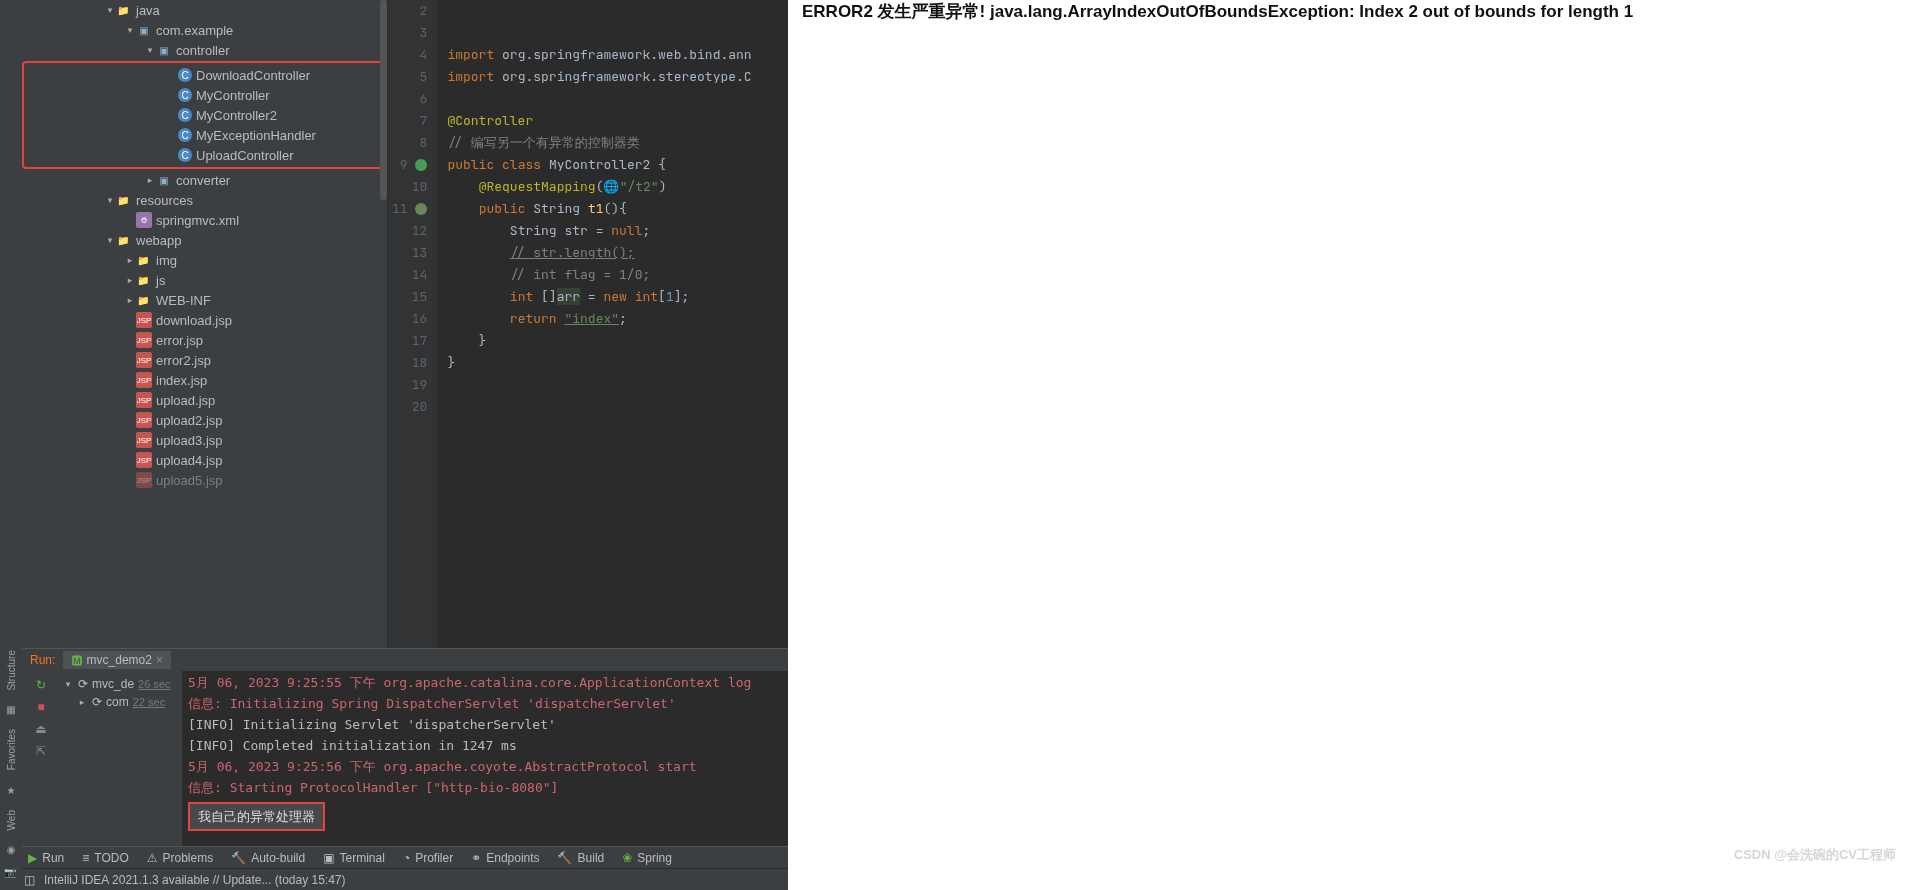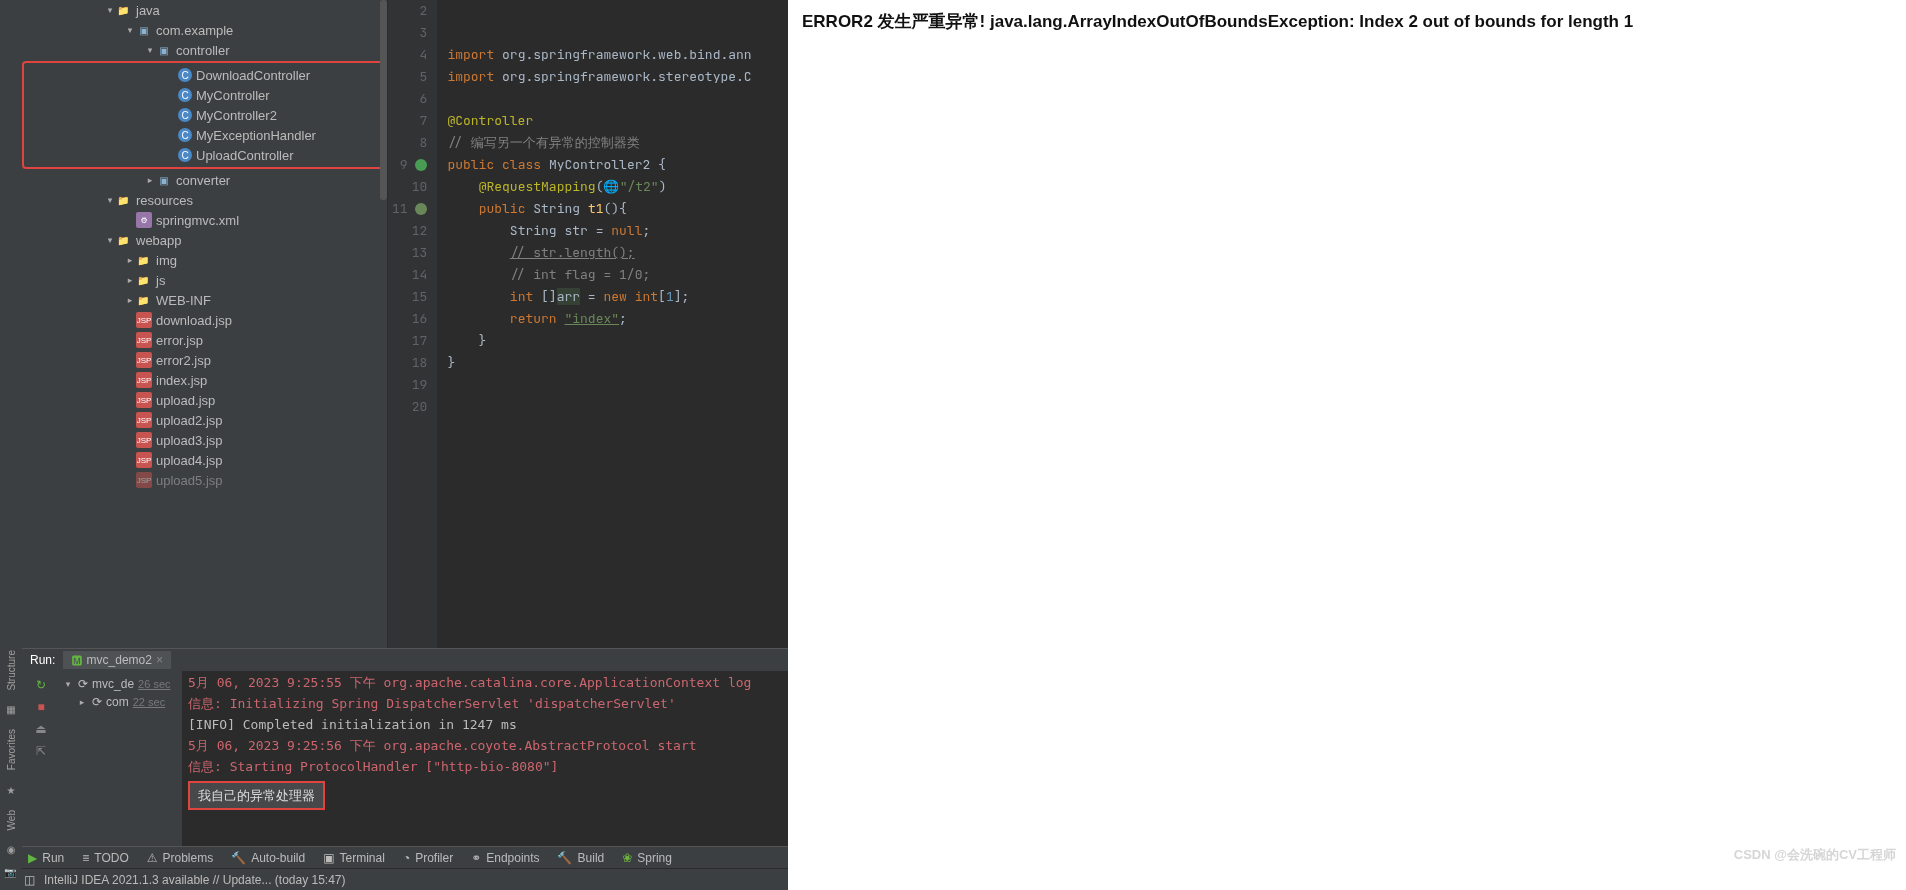--- a/index.html
+++ b/index.html
@@ -1,18 +1,18 @@
 <!DOCTYPE html>
 <html><head>
 <meta charset="utf-8">
 <style>
 * { margin: 0; padding: 0; box-sizing: border-box; }
 body { font-family: "Segoe UI", "Microsoft YaHei", sans-serif; background: #fff; width: 1906px; height: 890px; display: flex; overflow: hidden; }
 .ide-pane { width: 788px; height: 890px; background: #2b2b2b; color: #bbb; display: flex; flex-direction: column; font-size: 13px; position: relative; }
-.browser-pane { flex: 1; background: #fff; padding: 10px 14px; font-size: 17px; font-weight: bold; color: #111; overflow-wrap: break-word; }
+.browser-pane { flex: 1; background: #fff; padding: 0 14px; font-size: 17px; font-weight: bold; color: #111; overflow-wrap: break-word; }
 
 
 .vrail { position: absolute; left: 0; top: 0; bottom: 0; width: 22px; background: #3c3f41; display: flex; flex-direction: column; align-items: center; color: #a0a0a0; font-size: 10px; }
 .vrail .tab { writing-mode: vertical-rl; transform: rotate(180deg); padding: 8px 2px; cursor: pointer; }
 .vrail .icon { padding: 6px 0; }
 
 
 .ide-body { display: flex; flex: 1; margin-left: 22px; min-height: 0; }
 .project-tree { width: 366px; background: #3c3f41; overflow: hidden; border-right: 1px solid #2b2b2b; position: relative; }
 .tree-scroll { position: absolute; right: 0; top: 0; width: 7px; height: 200px; background: #555; border-radius: 3px; }
@@ -36,21 +36,21 @@
 .cmt { color: #808080; }
 .ann { color: #bbb529; }
 .num { color: #6897bb; }
 .pkg { color: #a9b7c6; }
 .id-u { text-decoration: underline; text-align: center; }
 .fn { color: #ffc66d; }
 
 
 .run-panel { height: 198px; background: #2b2b2b; border-top: 1px solid #555; margin-left: 22px; display: flex; flex-direction: column; }
 .run-tabbar { height: 22px; background: #3c3f41; display: flex; align-items: center; font-size: 12px; }
-.run-tabbar .lbl { padding: 0 8px; color: #ffffff; }
+.run-tabbar .lbl { padding: 0 8px; color: #f97316; }
 .run-tab { background: #4e5254; padding: 2px 8px; display: flex; align-items: center; gap: 4px; }
 .run-body { flex: 1; display: flex; }
 .run-gutter { width: 38px; background: #3c3f41; display: flex; flex-direction: column; align-items: center; gap: 6px; padding-top: 6px; }
 .run-gutter .btn { width: 16px; height: 16px; display: flex; align-items: center; justify-content: center; cursor: pointer; font-size: 12px; }
 .run-tree { width: 122px; background: #3c3f41; font-size: 12px; padding: 4px 2px; }
 .run-tree .row { display: flex; align-items: center; gap: 4px; color: #bbb; height: 18px; }
 .run-tree .time { color: #787878; font-size: 11px; text-decoration: underline; }
 .console { flex: 1; background: #2b2b2b; font-family: Consolas, monospace; font-size: 13px; line-height: 21px; padding: 1px 6px; color: #bbb; position: relative; overflow: hidden; }
 .console .err { color: #cc666e; }
 .console .box { display: inline-block; border: 2px solid #e0443e; background: #46484a; color: #ddd; padding: 2px 8px; margin-top: 4px; }
@@ -263,20 +263,21 @@
         <div class="row" style="padding-left:14px">
             <span class="chev">▸</span>
             <span>⟳</span>
             <span>com</span>
             <span class="time">22 sec</span>
           </div>
       </div>
       <div class="console">
         <div class="err">5月 06, 2023 9:25:55 下午 org.apache.catalina.core.ApplicationContext log</div>
         <div class="err">信息: Initializing Spring DispatcherServlet 'dispatcherServlet'</div>
+        <div>[INFO] Initializing Servlet 'dispatcherServlet'</div>
         <div>[INFO] Completed initialization in 1247 ms</div>
         <div class="err">5月 06, 2023 9:25:56 下午 org.apache.coyote.AbstractProtocol start</div>
         <div class="err">信息: Starting ProtocolHandler ["http-bio-8080"]</div>
         <div><span class="box">我自己的异常处理器</span></div>
       </div>
     </div>
   </div>
 
   <div class="toolwin-bar">
     <div class="tw">

